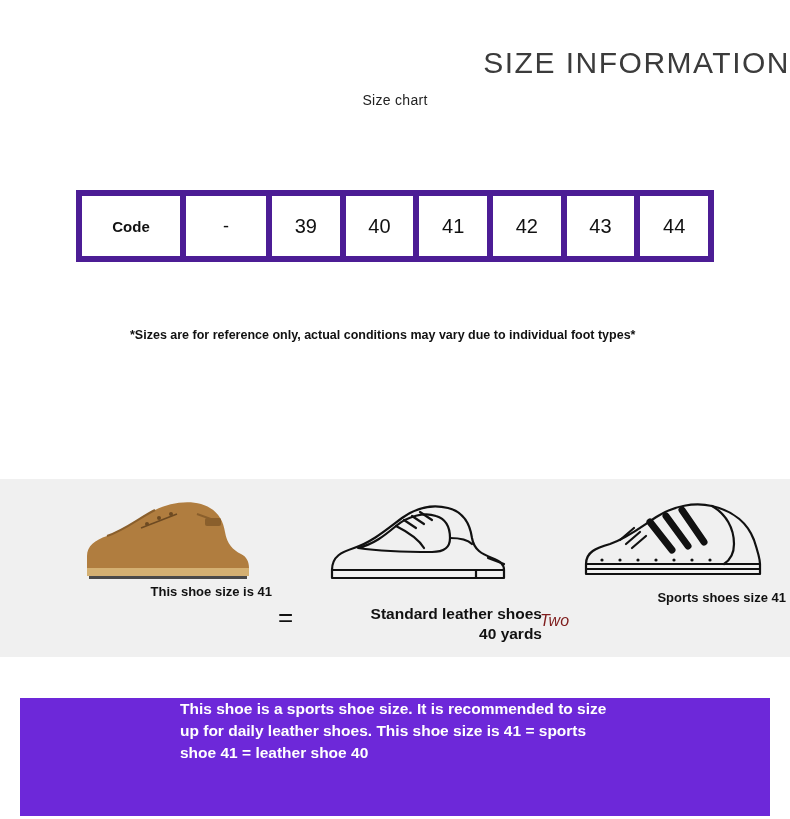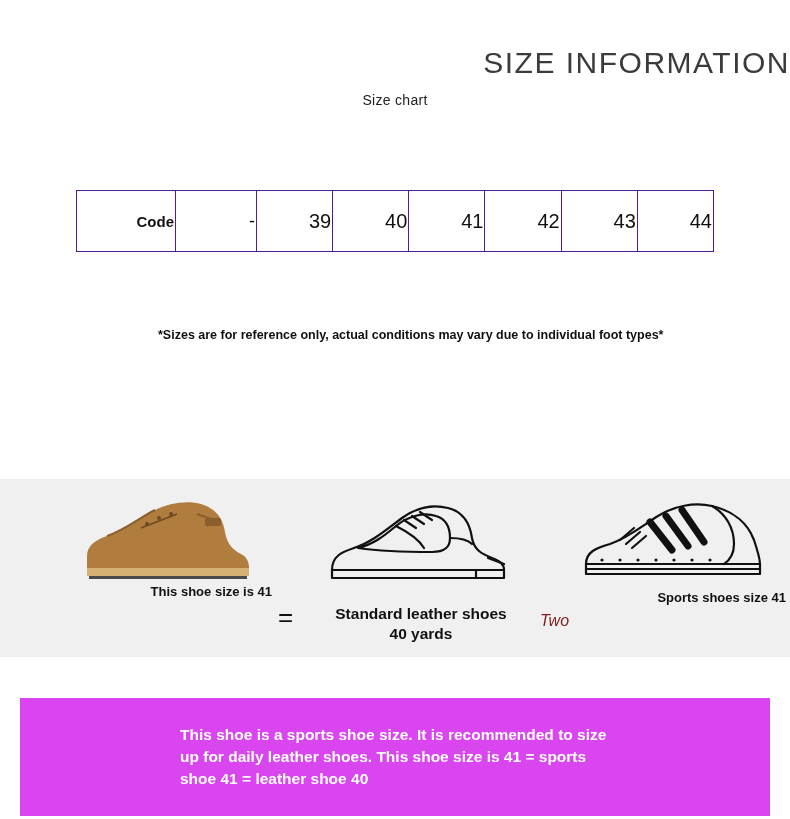--- a/index.html
+++ b/index.html
@@ -46,22 +46,22 @@
     left: 76px;
     top: 144px;
     width: 638px;
   }
   table.size-chart {
     width: 100%;
     border-collapse: collapse;
     table-layout: fixed;
   }
   table.size-chart td {
-    border: 1px solid #4c1d95;
-    text-align: right;
+    border: 6px solid #4c1d95;
+    text-align: center;
     vertical-align: middle;
     font-size: 20px;
     color: #111;
     height: 58px;
   }
   table.size-chart tr td:first-child {
     width: 96px;
     font-size: 15px;
     font-weight: bold;
   }
@@ -73,21 +73,21 @@
     width: 78px;
     font-size: 18px;
   }
   .rowlabel-foot {
     display: block;
     font-weight: bold;
   }
 
   .note {
     position: absolute;
-    left: 158px;
+    left: 130px;
     top: 281px;
     width: 540px;
     font-size: 12.5px;
     font-weight: bold;
     line-height: 16px;
     color: #111;
   }
 
   
   .band {
@@ -132,33 +132,32 @@
   }
   .mid-caption {
     position: absolute;
     left: 300px;
     top: 558px;
     width: 242px;
     font-size: 15.5px;
     font-weight: bold;
     line-height: 20px;
     color: #111;
-    text-align: center;
+    text-align: right;
   }
 
   
   .banner {
     position: absolute;
     left: 20px;
     top: 652px;
     width: 750px;
     height: 118px;
-    background: #d946ef;
+    background: #6d28d9;
     display: flex;
-    align-items: center;
     justify-content: center;
   }
   .banner-text {
     color: #ffffff;
     font-size: 15.5px;
     font-weight: bold;
     line-height: 22px;
     width: 430px;
     text-align: left;
   }

